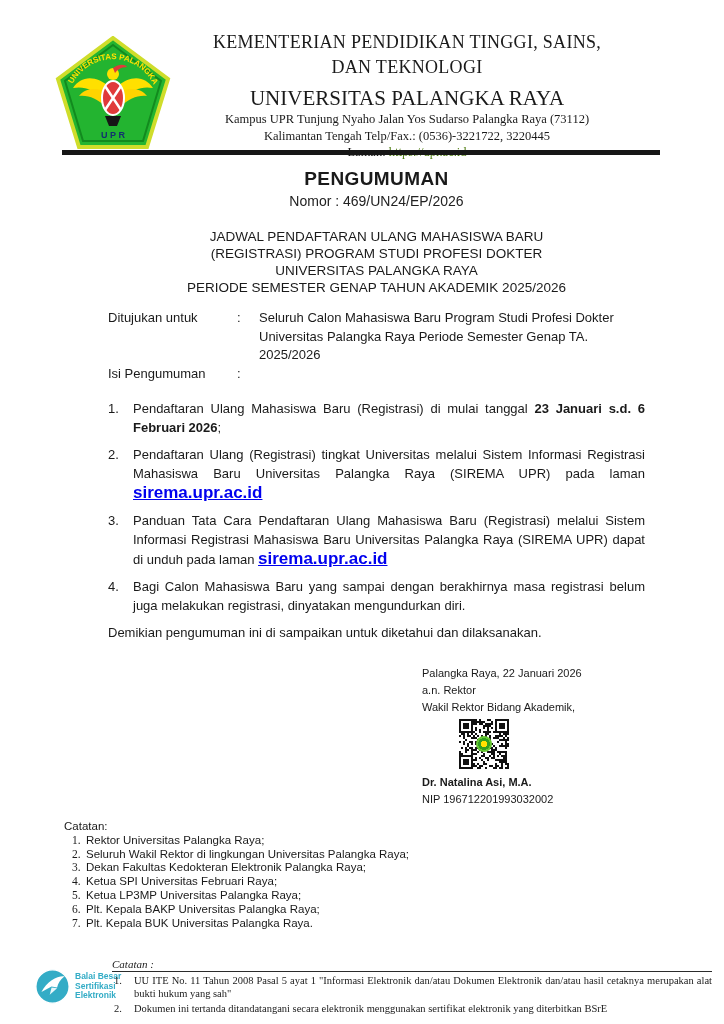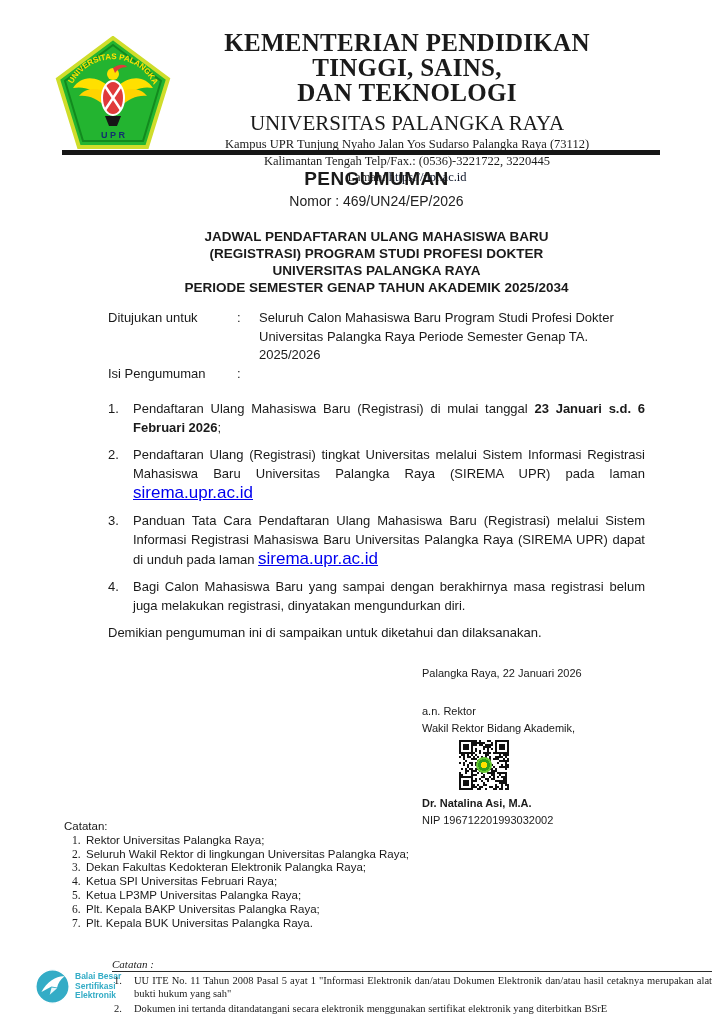--- a/index.html
+++ b/index.html
@@ -8,53 +8,53 @@
     position:relative; width:724px; height:1024px; margin:0 auto;
     background:#ffffff; color:#1a1a1a; overflow:hidden;
     font-family:"Liberation Sans", sans-serif;
   }
   
   .logo-wrap { position:absolute; left:55px; top:36px; width:116px; height:114px; }
   .header-text {
     position:absolute; left:172px; top:30px; width:470px; text-align:center;
     font-family:"Liberation Serif", serif;
   }
-  .ministry { font-size:25px; font-weight:bold; line-height:25px; letter-spacing:.3px; }
+  .ministry { font-size:18px; font-weight:normal; line-height:25px; letter-spacing:.3px; }
   .university { font-size:21px; line-height:26px; margin-top:5px; }
   .address { font-size:12.5px; line-height:16.5px; }
   .address:first-of-type { margin-top:2px; }
-  .hlink { color:#0f172a; text-decoration:none; cursor:pointer; }
+  .hlink { color:#4d7c0f; text-decoration:none; cursor:pointer; }
   .double-rule {
     position:absolute; left:62px; top:150px; width:598px; height:3px;
     border-top:3px solid #161616; border-bottom:2px solid #161616;
   }
   
   .doc-title { position:absolute; left:108px; top:168px; width:537px; text-align:center; }
   .doc-title h1 { font-size:19px; font-weight:bold; letter-spacing:.4px; }
   .doc-number { font-size:14px; margin-top:3px; color:#222; }
   .subject { position:absolute; left:98px; top:228px; width:557px; text-align:center;
-             font-weight:bold; font-size:13.5px; line-height:17px; }
+             font-weight:normal; font-size:13.5px; line-height:17px; }
   
   .meta { position:absolute; left:108px; top:309px; width:537px; font-size:13px; line-height:18.5px; }
   .meta-row { display:flex; }
   .meta-row + .meta-row { margin-top:0; }
   .meta-label { width:129px; }
   .meta-colon { width:22px; }
   .meta-value { flex:1; }
   
   .body-list { position:absolute; left:108px; top:399px; width:537px; font-size:13px; line-height:19px; }
   .item { display:flex; margin-bottom:8px; }
   .item-num { width:25px; flex:none; }
   .item-text { flex:1; text-align:justify; }
   .b { font-weight:bold; }
-  .siremalink { color:#0000ee; font-weight:normal; font-size:17px; text-decoration:underline; cursor:pointer; }
+  .siremalink { color:#0000ee; font-weight:bold; font-size:17px; text-decoration:underline; cursor:pointer; }
   .closing { position:absolute; left:108px; top:625px; width:537px; font-size:13px; }
   
   .signature { position:absolute; left:422px; top:665px; width:235px; font-size:11px; line-height:17px; }
-  .sig-an { margin-top:21px; }
+  .sig-an { margin-top:0; }
   .qr-box { position:relative; width:50px; height:50px; margin:3px 0 5px 37px; }
   .qr-box svg { display:block; }
   .qr-logo { position:absolute; left:17px; top:17px; width:16px; height:16px; border-radius:50%;
              background:radial-gradient(circle, #ffe000 0 3px, #2f9e1f 3px 6px, #66c832 6px 8px); }
   .sig-name { font-weight:bold; }
   
   .tembusan { position:absolute; left:64px; top:820px; width:420px; font-size:11.5px; line-height:13.8px; }
   .temb-row { display:flex; }
   .temb-num { width:22px; padding-left:8px; flex:none; font-family:"Liberation Serif", serif; }
   
@@ -115,21 +115,21 @@
 
   <div class="doc-title">
     <h1>PENGUMUMAN</h1>
     <div class="doc-number">Nomor : 469/UN24/EP/2026</div>
   </div>
 
   <div class="subject">
     <div>JADWAL PENDAFTARAN ULANG MAHASISWA BARU</div>
     <div>(REGISTRASI) PROGRAM STUDI PROFESI DOKTER</div>
     <div>UNIVERSITAS PALANGKA RAYA</div>
-    <div>PERIODE SEMESTER GENAP TAHUN AKADEMIK 2025/2034</div>
+    <div>PERIODE SEMESTER GENAP TAHUN AKADEMIK 2025/2026</div>
   </div>
 
   <div class="meta">
     <div class="meta-row">
       <div class="meta-label">Ditujukan untuk</div>
       <div class="meta-colon">:</div>
       <div class="meta-value">Seluruh Calon Mahasiswa Baru Program Studi Profesi Dokter Universitas Palangka Raya Periode Semester Genap TA. 2025/2026</div>
     </div>
     <div class="meta-row">
       <div class="meta-label">Isi Pengumuman</div>

